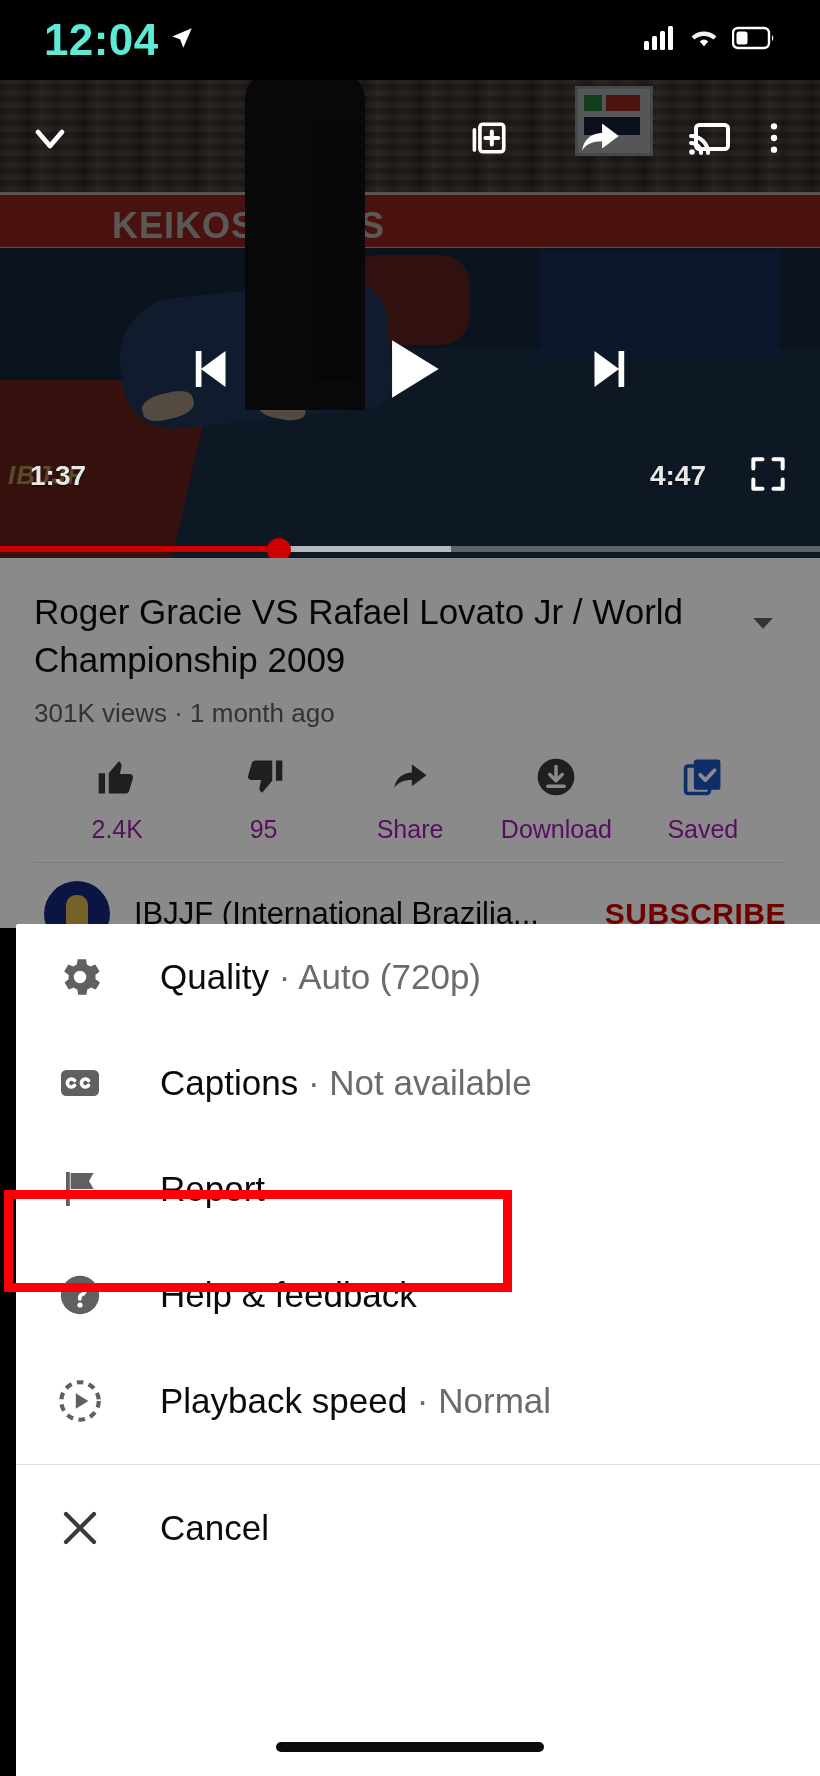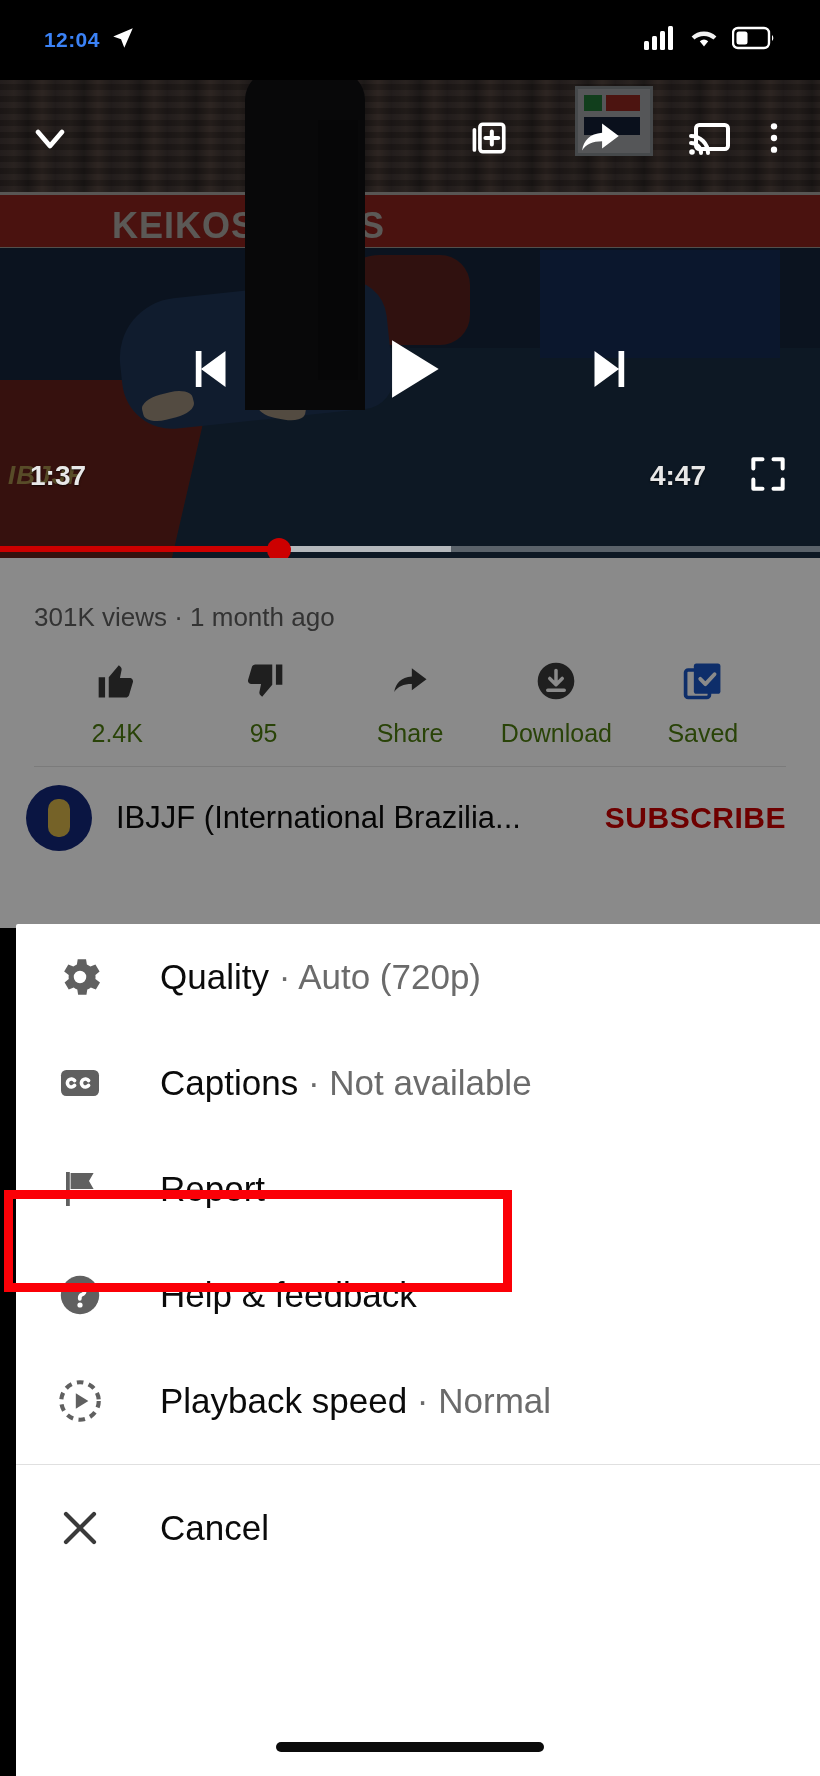--- a/index.html
+++ b/index.html
@@ -21,21 +21,21 @@
     position: absolute; top: 0; left: 0;
     width: 820px; height: 80px;
     background: #000;
     display: flex; align-items: center;
     justify-content: space-between;
     padding: 0 44px 0 44px;
     z-index: 40;
   }
   .sb-left { display: flex; align-items: center; gap: 10px; }
   .sb-time {
-    color: #3b82f6; font-size: 21px; font-weight: 600;
+    color: #5eead4; font-size: 44px; font-weight: 600;
     letter-spacing: 0.4px;
   }
   .sb-right { display: flex; align-items: center; gap: 12px; }
 
   
   .player {
     position: absolute; top: 80px; left: 0;
     width: 820px; height: 478px;
     overflow: hidden;
     background: #0d1420;
@@ -190,24 +190,24 @@
     margin-top: 14px;
     font-size: 26px; color: #5f5f5f;
   }
   .actions {
     display: flex; margin-top: 26px; padding: 0 10px;
   }
   .action {
     flex: 1; display: flex; flex-direction: column;
     align-items: center; gap: 12px;
   }
-  .action-label { font-size: 25px; color: #4d7c0f; }
+  .action-label { font-size: 25px; color: #a21caf; }
   .divider-line { height: 1px; background: #e3e3e3; margin: 18px 0 0 0; }
   .channel {
-    display: flex; align-items: center; padding: 18px 34px 0 26px;
+    display: flex; align-items: center; padding: 18px 34px 0 44px;
   }
   .ch-avatar {
     width: 66px; height: 66px; border-radius: 50%;
     background: #13277a; position: relative; overflow: hidden; flex: none;
   }
   .ch-avatar:after {
     content: ""; position: absolute; left: 22px; top: 14px;
     width: 22px; height: 38px; border-radius: 10px;
     background: #d8b64a;
   }
@@ -410,20 +410,30 @@
     <div class="progress-wrap">
       <div class="prog-track"></div>
       <div class="prog-buffer" id="progBuffer" style="width: 55%;"></div>
       <div class="prog-played" id="progPlayed" style="width: 34%; background: rgb(204, 0, 0);"></div>
       <div class="prog-dot" id="progDot" style="left: 34%; background: rgb(204, 0, 0);"></div>
     </div>
   </div>
 
   <div class="meta">
     <div class="meta-inner">
+      <div class="meta-title-row">
+        <div class="meta-title">Roger Gracie VS Rafael Lovato Jr / World Championship 2009</div>
+        <div class="meta-chev">
+          <span>
+            <svg width="34" height="34" viewBox="0 0 24 24">
+                <path d="M5 8.5 L12 16 L19 8.5 Z" fill="#606060"></path>
+              </svg>
+          </span>
+        </div>
+      </div>
       <div class="meta-sub">301K views · 1 month ago</div>
 
       <div class="actions">
         <div class="action">
           <span>
             <svg width="44" height="44" viewBox="0 0 24 24">
                 <path d="M2 10h3.5v11H2z M7.5 21h9.2c.9 0 1.7-.6 1.9-1.4l2.1-7c.3-1.2-.6-2.3-1.8-2.3h-5.3l.9-4.3c.1-.7-.1-1.4-.6-1.8l-.9-.8-5.5 6.5z" fill="#3a3a3a"></path>
               </svg>
           </span>
           <span class="action-label">2.4K</span>

